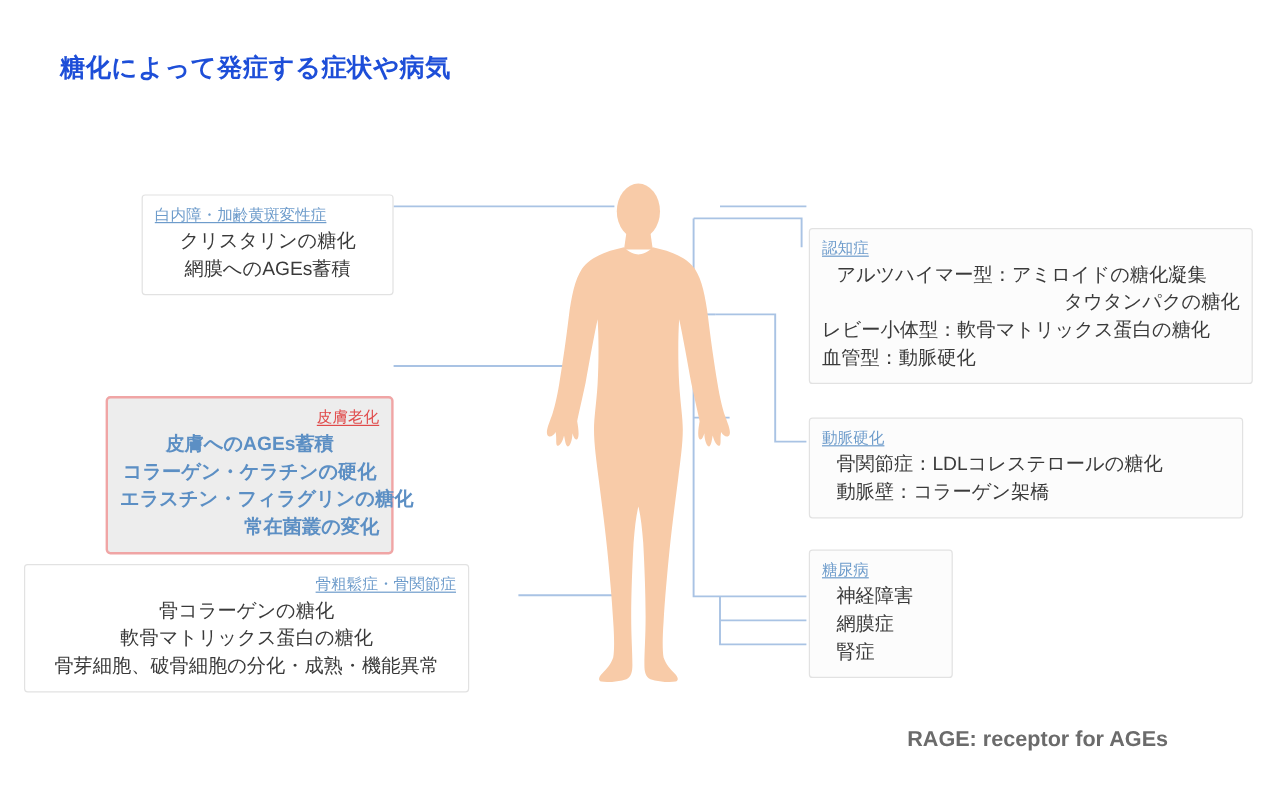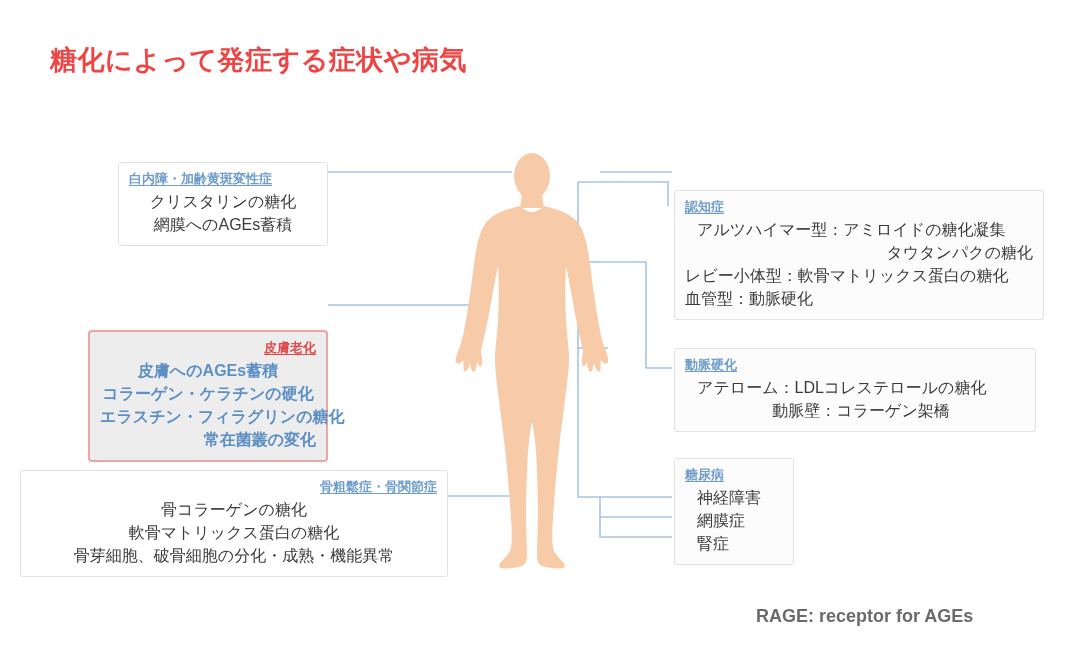--- a/index.html
+++ b/index.html
@@ -18,23 +18,23 @@
     width: 1068px;
     height: 660px;
     background: #ffffff;
   }
 
   
   #page-title {
     position: absolute;
     left: 50px;
     top: 42px;
-    font-size: 27px;
+    font-size: 21px;
     font-weight: bold;
-    color: #ef4444;
+    color: #1d4ed8;
     letter-spacing: 0.5px;
     white-space: nowrap;
   }
 
   
   #body-figure {
     position: absolute;
     left: 452px;
     top: 152px;
     width: 160px;
@@ -62,21 +62,21 @@
   .info-box.plain-white { background: #FFFFFF; }
 
   .info-box.highlight {
     background: #EDEDED;
     border: 2px solid #F0A5A5;
     border-radius: 4px;
   }
 
   .box-heading {
     font-size: 13px;
-    font-weight: bold;
+    font-weight: normal;
     color: #6E9CCB;
     text-decoration: underline;
     text-underline-offset: 2px;
     white-space: nowrap;
     line-height: 1.35;
   }
   .box-heading.red {
     color: #E04A4A;
     text-decoration: underline;
   }
@@ -97,21 +97,21 @@
   .align-center { text-align: center; }
 
   
   #box-eye {
     left: 118px; top: 162px; width: 210px;
   }
   #box-skin {
     left: 88px; top: 292px; width: 240px; margin-top: 38px;
   }
   #box-bone {
-    left: 20px; top: 470px; width: 428px;
+    left: 20px; top: 470px; width: 371px;
   }
   #box-dementia {
     left: 674px; top: 166px; width: 370px; margin-top: 24px;
   }
   #box-athero {
     left: 674px; top: 348px; width: 362px;
   }
   #box-diabetes {
     left: 674px; top: 458px; width: 120px;
   }
@@ -254,22 +254,22 @@
       <div class="box-line align-left" style="padding-left:12px;">アルツハイマー型：アミロイドの糖化凝集</div>
       <div class="box-line align-right">タウタンパクの糖化</div>
       <div class="box-line align-left">レビー小体型：軟骨マトリックス蛋白の糖化</div>
       <div class="box-line align-left">血管型：動脈硬化</div>
     </div>
   </div>
 
   <div class="info-box" id="box-athero">
     <div class="box-heading align-left">動脈硬化</div>
     <div class="box-lines">
-      <div class="box-line align-left" style="padding-left:12px;">アテローム：LDLコレステロールの糖化</div>
-      <div class="box-line align-left" style="padding-left:12px;text-align:center;">動脈壁：コラーゲン架橋</div>
+      <div class="box-line align-left" style="padding-left:12px;">骨関節症：LDLコレステロールの糖化</div>
+      <div class="box-line align-left" style="padding-left:12px;">動脈壁：コラーゲン架橋</div>
     </div>
   </div>
 
   <div class="info-box" id="box-diabetes">
     <div class="box-heading align-left">糖尿病</div>
     <div class="box-lines">
       <div class="box-line align-left" style="padding-left:12px;">神経障害</div>
       <div class="box-line align-left" style="padding-left:12px;">網膜症</div>
       <div class="box-line align-left" style="padding-left:12px;">腎症</div>
     </div>

